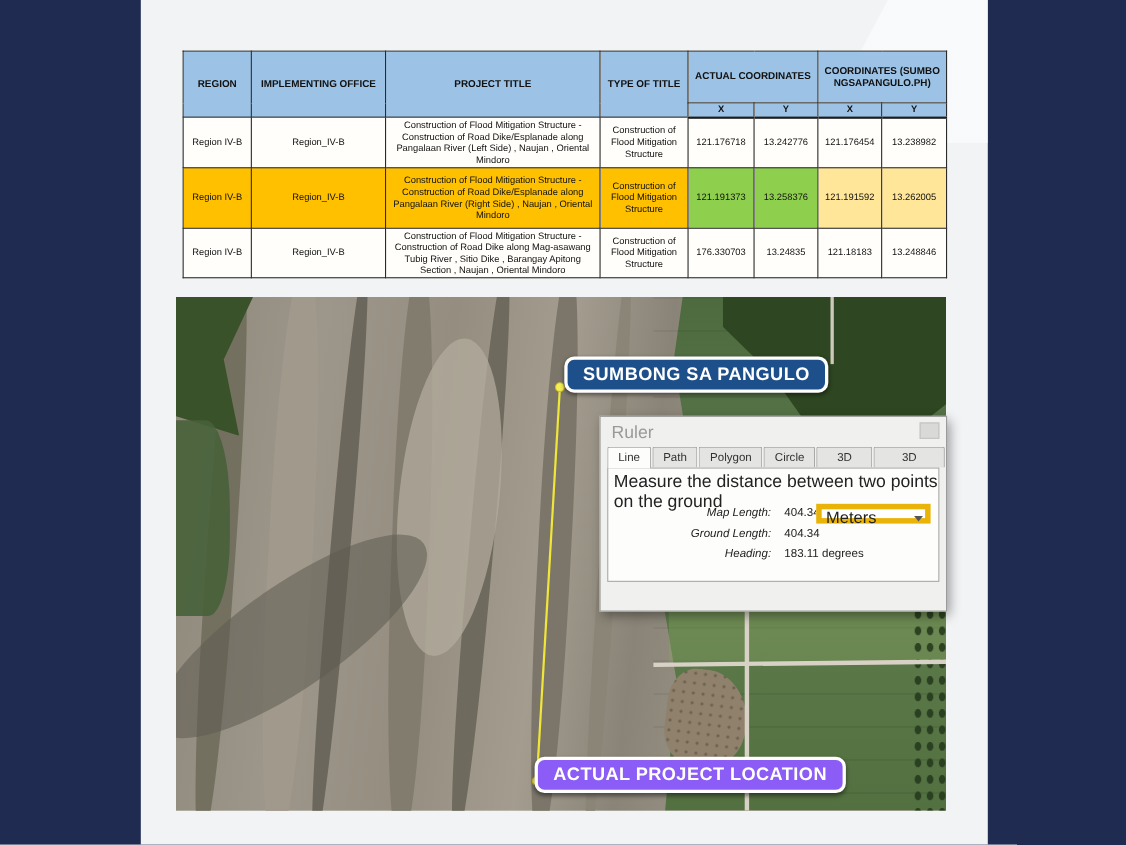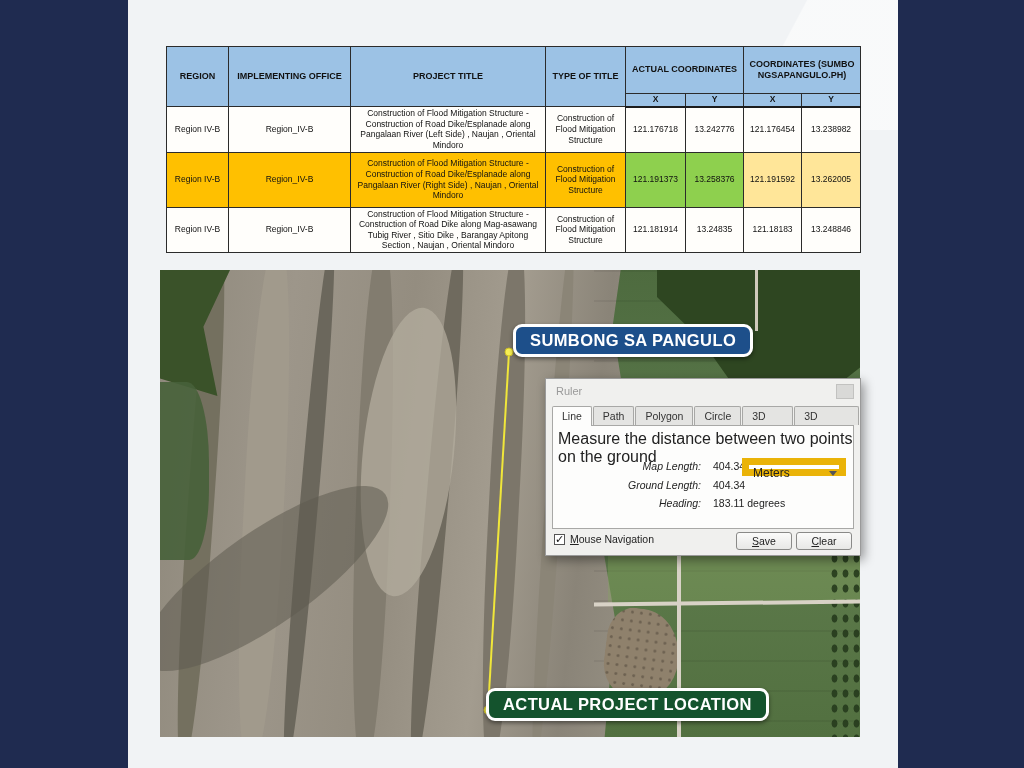--- a/index.html
+++ b/index.html
@@ -63,40 +63,40 @@
   .dirt { left:63.5%; top:72.5%; width:10.5%; height:19%; background:#8f816c;
     border-radius:35% 55% 45% 40%; transform:rotate(7deg);
     background-image:radial-gradient(#6d6151 18%, transparent 26%); background-size:9px 9px; }
   svg.measure { position:absolute; left:0; top:0; width:700px; height:467px; }
 
   
   .pill { position:absolute; height:33px; line-height:27px; border:3px solid #fff; border-radius:9px;
     color:#fff; font-weight:bold; font-size:16.5px; letter-spacing:.4px; padding:0 14px;
     box-shadow:0 2px 4px rgba(0,0,0,.45); white-space:nowrap; z-index:5; }
   .pill-blue { left:385px; top:324px; background:#1d4f8a;text-align:right; }
-  .pill-orange { left:358px; top:688px; background:#14532d; }
+  .pill-orange { left:358px; top:688px; background:#8b5cf6; }
 
   
   .dlg { position:absolute; left:417px; top:378px; width:316px; height:178px; background:#f0f0ee;
     border:1px solid #9a9a9a; box-shadow:3px 4px 10px rgba(0,0,0,.4); z-index:6;
     font-size:10.5px; color:#222; }
-  .dlg-title { position:absolute; left:10px; top:6px; font-size:11px; color:#9a9a9a; }
+  .dlg-title { position:absolute; left:10px; top:6px; font-size:16px; color:#9a9a9a; }
   .dlg-close { position:absolute; right:6px; top:5px; width:18px; height:15px; background:#d9d9d7;
     border:1px solid #c2c2c0; }
   .tabs { position:absolute; left:6px; top:27px; height:19px; display:flex; }
   .tab { height:19px; line-height:18px; padding:0 9px; font-size:10.5px; background:#e4e4e2;
-    border:1px solid #a8a8a6; border-bottom:none; border-radius:2px 2px 0 0; margin-right:1px; color:#333; }
+    border:1px solid #a8a8a6; border-bottom:none; border-radius:2px 2px 0 0; margin-right:1px; color:#333;text-align:center; }
   .tab.active { background:#fdfdfc; font-weight:normal; position:relative; z-index:2; height:20px; }
   .panel { position:absolute; left:6px; right:6px; top:46px; height:104px; background:#fdfdfc;
     border:1px solid #a8a8a6; }
   .desc { position:absolute; left:5px; top:4px; font-size:16px; color:#222; }
   .fld-label { position:absolute; width:148px; text-align:right; font-size:10.5px; color:#222;font-style:italic; }
   .fld-value { position:absolute; left:160px; font-size:10.5px; color:#222; }
   .combo { position:absolute; right:7px; top:32px; width:104px; height:18px; background:#fff;
-    border:7px solid #eab308; font-size:12px; line-height:16px; padding:0 4px; }
+    border:5px solid #eab308; font-size:15px; line-height:16px; padding:0 4px; }
   .combo-arrow { position:absolute; right:2px; top:6px; width:0; height:0;
     border-left:4px solid transparent; border-right:4px solid transparent; border-top:5px solid #555; }
   .dlg-bottom { position:absolute; left:8px; right:6px; bottom:5px; height:18px; }
   .chk-row { position:absolute; left:0; top:1px; display:flex; align-items:center; }
   .chk { width:11px; height:11px; background:#fff; border:1px solid #555; margin-right:5px;
     font-size:11px; line-height:9px; text-align:center; color:#111; }
   .chk::after { content:"✓"; }
   .chk-label::first-letter { text-decoration:underline; }
   .btn { position:absolute; top:0; width:56px; height:18px; background:linear-gradient(#fbfbfa,#e8e8e6);
     border:1px solid #8a8a88; border-radius:3px; text-align:center; line-height:16px; font-size:10.5px; }
@@ -156,21 +156,21 @@
           <td class="hl-green">121.191373</td>
           <td class="hl-green">13.258376</td>
           <td class="hl-yellow">121.191592</td>
           <td class="hl-yellow">13.262005</td>
         </tr>
         <tr class="r3">
           <td>Region IV-B</td>
           <td>Region_IV-B</td>
           <td class="title-cell">Construction of Flood Mitigation Structure - Construction of Road Dike along Mag-asawang Tubig River , Sitio Dike , Barangay Apitong Section , Naujan , Oriental Mindoro</td>
           <td>Construction of Flood Mitigation Structure</td>
-          <td>121.181914</td>
+          <td>176.330703</td>
           <td>13.24835</td>
           <td>121.18183</td>
           <td>13.248846</td>
         </tr>
       </tbody>
         </table>
     </div>
 
     <div class="map">
       <div class="layer streak s1"></div>
@@ -220,23 +220,15 @@
         <div class="fld-value" style="top:34px">404.34</div>
         <div class="combo">
           <span>Meters</span>
           <span class="combo-arrow"></span>
         </div>
         <div class="fld-label" style="top:53px">Ground Length:</div>
         <div class="fld-value" style="top:53px">404.34</div>
         <div class="fld-label" style="top:71px">Heading:</div>
         <div class="fld-value" style="top:71px">183.11 degrees</div>
       </div>
-      <div class="dlg-bottom">
-        <div class="chk-row">
-          <span class="chk"></span>
-          <span class="chk-label">Mouse Navigation</span>
-        </div>
-        <div class="btn btn-save">Save</div>
-        <div class="btn btn-clear">Clear</div>
-      </div>
     </div>
   </div>
 </div>
 
 </body></html>

